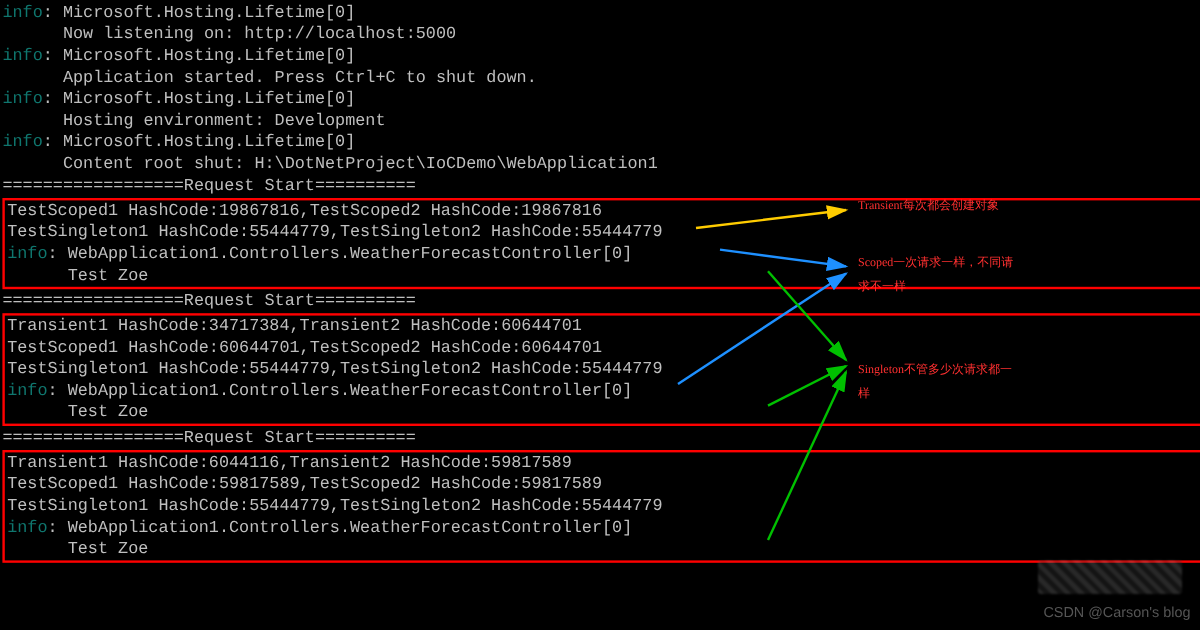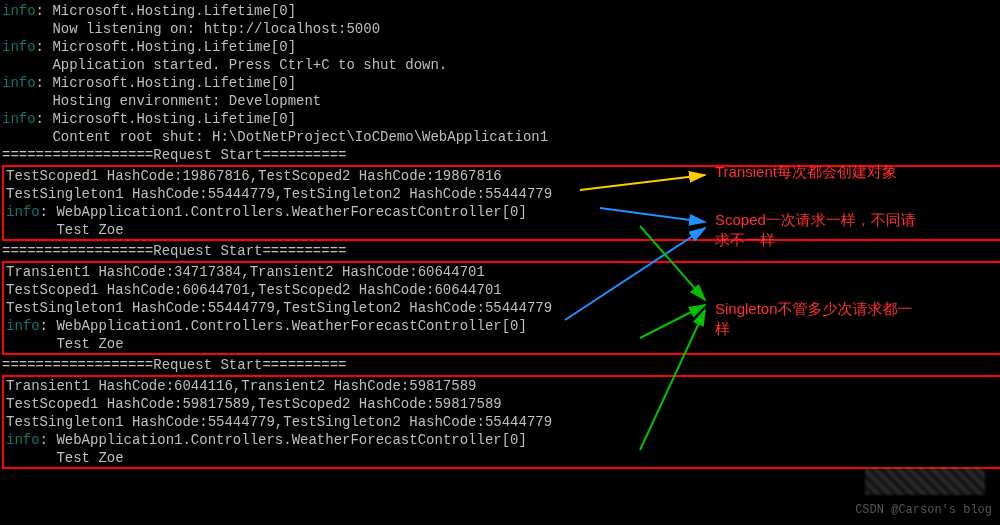--- a/index.html
+++ b/index.html
@@ -1,22 +1,22 @@
 <!DOCTYPE html>
 <html><head>
 <meta charset="utf-8">
 <style>
   html,body{margin:0;padding:0;width:1000px;height:525px;background:#000;font-family:'Consolas','Courier New',monospace;font-size:14px;line-height:18px;color:#bfbfbf;overflow:hidden;position:relative}
   .terminal{position:absolute;top:0;left:0;width:100%;padding:2px 2px}
   .line{white-space:pre}
   .info{color:#0f766e}
   .box{border:2px solid #ff0000;margin:1px 0;padding:0 2px}
   .sep{color:#bfbfbf}
-  .annot{position:absolute;color:#ff3030;font-family:Liberation Sans, sans-serif;font-size:15px;line-height:20px}
-  .watermark{position:absolute;right:8px;bottom:6px;color:#555;font-family:Liberation Mono, monospace;font-size:12px}
+  .annot{position:absolute;color:#ff3030;font-family:Liberation Serif, serif;font-size:10px;line-height:20px}
+  .watermark{position:absolute;right:8px;bottom:6px;color:#555;font-family:Liberation Sans, sans-serif;font-size:12px}
   .qr{position:absolute;right:15px;bottom:30px;width:120px;height:28px;background:repeating-linear-gradient(45deg,#666,#666 4px,#333 4px,#333 8px);opacity:.4;border-radius:2px;filter:blur(1px)}
   svg.arrows{position:absolute;top:0;left:0;pointer-events:none}
 </style>
 </head>
 <body>
 
 <div class="terminal">
 
   <div class="line"><span class="info">info</span><span>: Microsoft.Hosting.Lifetime[0]</span></div>
   <div class="line"><span>      Now listening on: http://localhost:5000</span></div>

